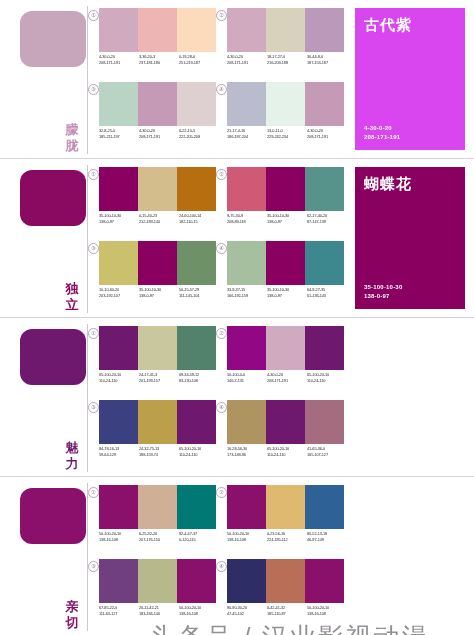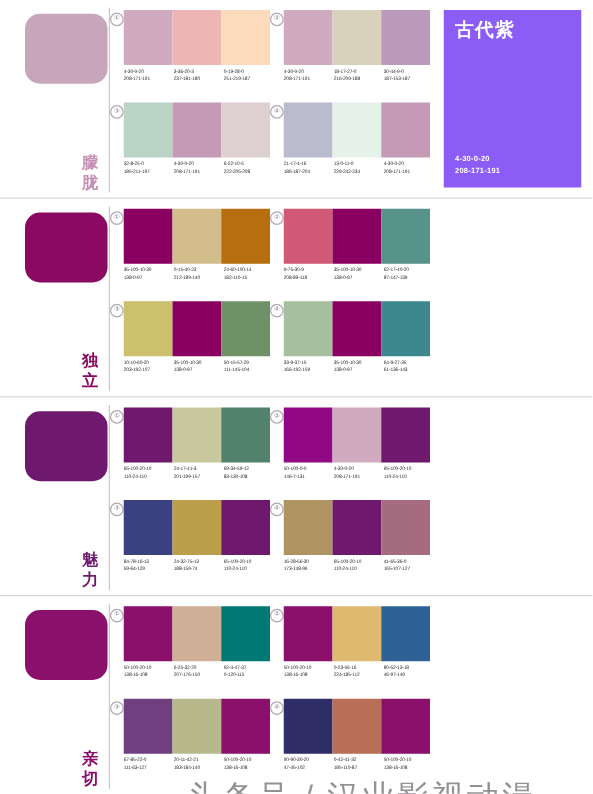--- a/index.html
+++ b/index.html
@@ -196,21 +196,21 @@
               <span>13-0-11-0</span>
               <span>229-242-234</span>
             </div>
             <div class="cell">
               <span>4-30-0-20</span>
               <span>208-171-191</span>
             </div>
           </div>
         </div>
     </div>
-    <div class="panel" style="background: #8b5cf6;">
+    <div class="panel" style="background: #d946ef;">
       <div class="ptitle">古代紫</div>
       <div class="pcodes">
         <span>4-30-0-20</span>
         <span>208-171-191</span>
       </div>
     </div>
   </div>
 
   <div class="row">
     <div class="keycol">
@@ -304,20 +304,27 @@
               <span>35-100-10-30</span>
               <span>138-0-97</span>
             </div>
             <div class="cell">
               <span>64-9-27-35</span>
               <span>61-136-143</span>
             </div>
           </div>
         </div>
     </div>
+    <div class="panel" style="background: rgb(138, 0, 97);">
+      <div class="ptitle">蝴蝶花</div>
+      <div class="pcodes">
+        <span>35-100-10-30</span>
+        <span>138-0-97</span>
+      </div>
+    </div>
   </div>
 
   <div class="row">
     <div class="keycol">
       <div class="keyswatch" style="background: rgb(110, 24, 110);"></div>
       <div class="keyrule"></div>
       <div class="keyname" style="color: rgb(110, 24, 110);">
         <span>魅</span>
         <span>力</span>
       </div>

